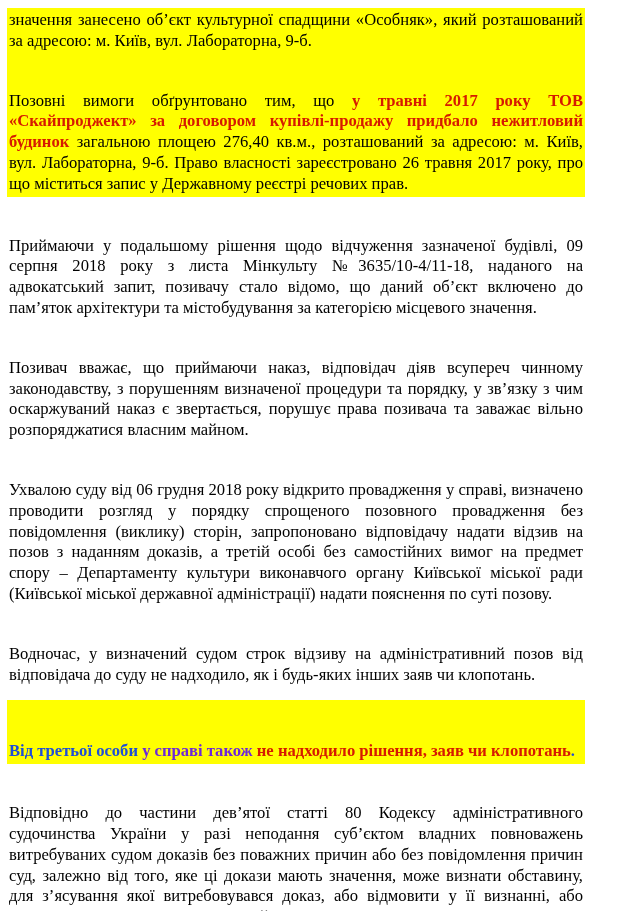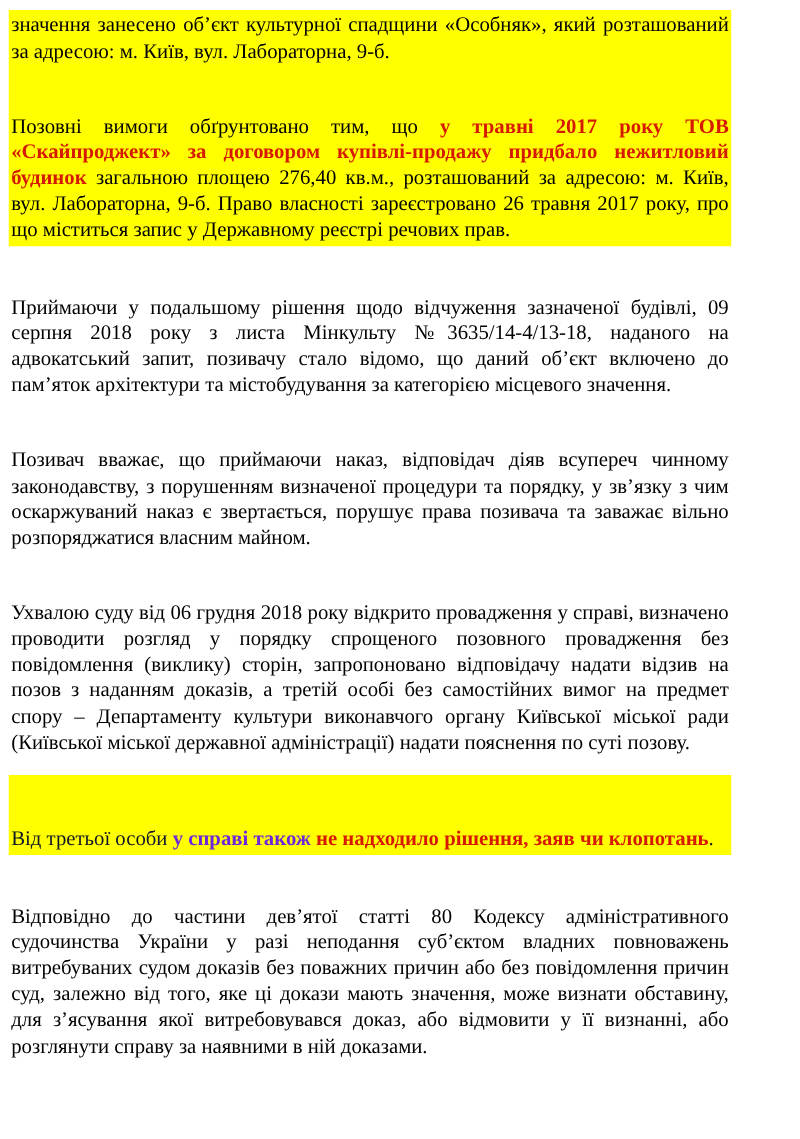--- a/index.html
+++ b/index.html
@@ -36,41 +36,44 @@
   .para {
     margin: 0 0 15px 0;
     text-align: justify;
     text-justify: inter-word;
   }
   .block .para:last-child {
     margin-bottom: 0;
     margin-top: 39px;
   }
   .run-normal   { font-weight: normal; color: #000000; }
-  .run-bold     { font-weight: normal;   color: #0f172a; }
+  .run-bold     { font-weight: bold;   color: #1d4ed8; }
   .run-red      { font-weight: bold; color: #6d28d9; }
   .run-red-bold { font-weight: bold;   color: #d61a00; }
 </style>
 </head>
 <body>
 
 <div class="page">
   <div>
       <div class="block highlight">
         <p class="para"><span class="run-normal">значення занесено об’єкт культурної спадщини «Особняк», який розташований за адресою: м. Київ, вул. Лабораторна, 9-б.</span></p>
         <p class="para"><span class="run-normal">Позовні вимоги обґрунтовано тим, що </span><span class="run-red-bold">у травні 2017 року ТОВ «Скайпроджект» за договором купівлі-продажу придбало нежитловий будинок</span><span class="run-normal"> загальною площею 276,40 кв.м., розташований за адресою: м. Київ, вул. Лабораторна, 9-б. Право власності зареєстровано 26 травня 2017 року, про що міститься запис у Державному реєстрі речових прав.</span></p>
       </div>
       <div class="block">
-        <p class="para"><span class="run-normal">Приймаючи у подальшому рішення щодо відчуження зазначеної будівлі, 09 серпня 2018 року з листа Мінкульту №3635/14-4/13-18, наданого на адвокатський запит, позивачу стало відомо, що даний об’єкт включено до пам’яток архітектури та містобудування за категорією місцевого значення.</span></p>
+        <p class="para"><span class="run-normal">Приймаючи у подальшому рішення щодо відчуження зазначеної будівлі, 09 серпня 2018 року з листа Мінкульту №3635/10-4/11-18, наданого на адвокатський запит, позивачу стало відомо, що даний об’єкт включено до пам’яток архітектури та містобудування за категорією місцевого значення.</span></p>
       </div>
       <div class="block">
         <p class="para"><span class="run-normal">Позивач вважає, що приймаючи наказ, відповідач діяв всупереч чинному законодавству, з порушенням визначеної процедури та порядку, у зв’язку з чим оскаржуваний наказ є звертається, порушує права позивача та заважає вільно розпоряджатися власним майном.</span></p>
       </div>
       <div class="block">
         <p class="para"><span class="run-normal">Ухвалою суду від 06 грудня 2018 року відкрито провадження у справі, визначено проводити розгляд у порядку спрощеного позовного провадження без повідомлення (виклику) сторін, запропоновано відповідачу надати відзив на позов з наданням доказів, а третій особі без самостійних вимог на предмет спору – Департаменту культури виконавчого органу Київської міської ради (Київської міської державної адміністрації) надати пояснення по суті позову.</span></p>
+      </div>
+      <div class="block">
+        <p class="para"><span class="run-normal">Водночас, у визначений судом строк відзиву на адміністративний позов від відповідача до суду не надходило, як і будь-яких інших заяв чи клопотань.</span></p>
       </div>
       <div class="block highlight">
         <p class="para"><span class="run-bold">Від третьої особи </span><span class="run-red">у справі також </span><span class="run-red-bold">не надходило рішення, заяв чи клопотань</span><span class="run-bold">.</span></p>
       </div>
       <div class="block">
         <p class="para"><span class="run-normal">Відповідно до частини дев’ятої статті 80 Кодексу адміністративного судочинства України у разі неподання суб’єктом владних повноважень витребуваних судом доказів без поважних причин або без повідомлення причин суд, залежно від того, яке ці докази мають значення, може визнати обставину, для з’ясування якої витребовувався доказ, або відмовити у її визнанні, або розглянути справу за наявними в ній доказами.</span></p>
       </div>
     </div>
 </div>
 

